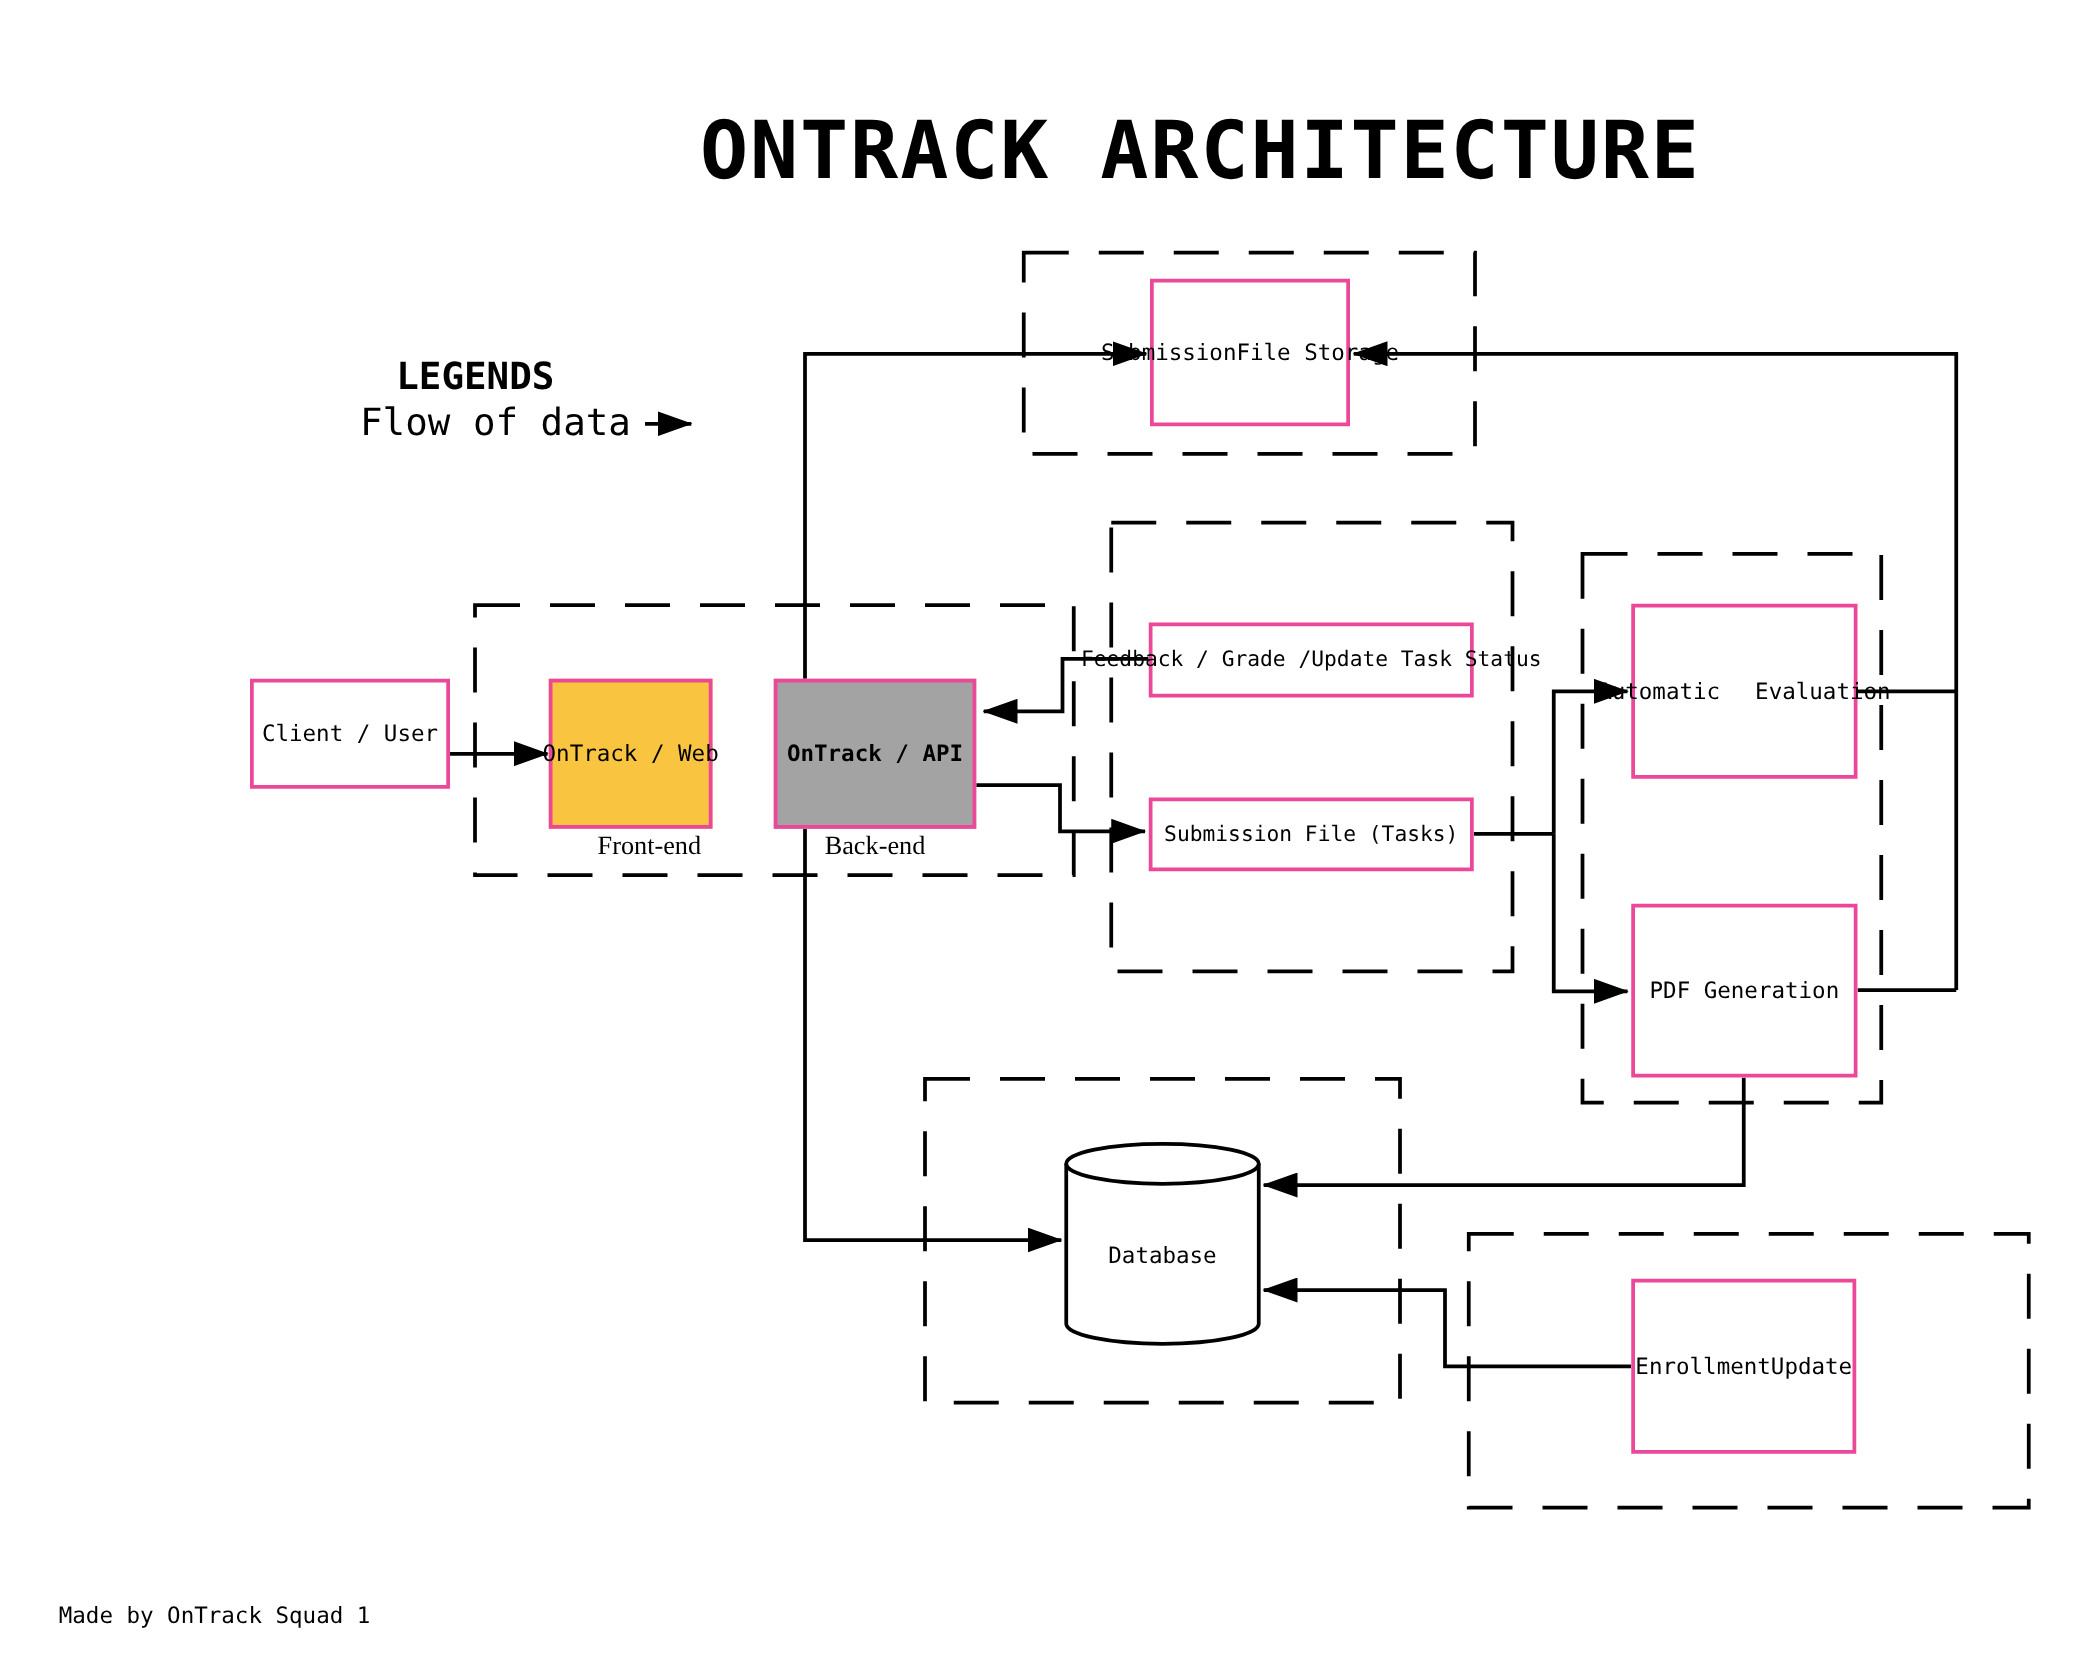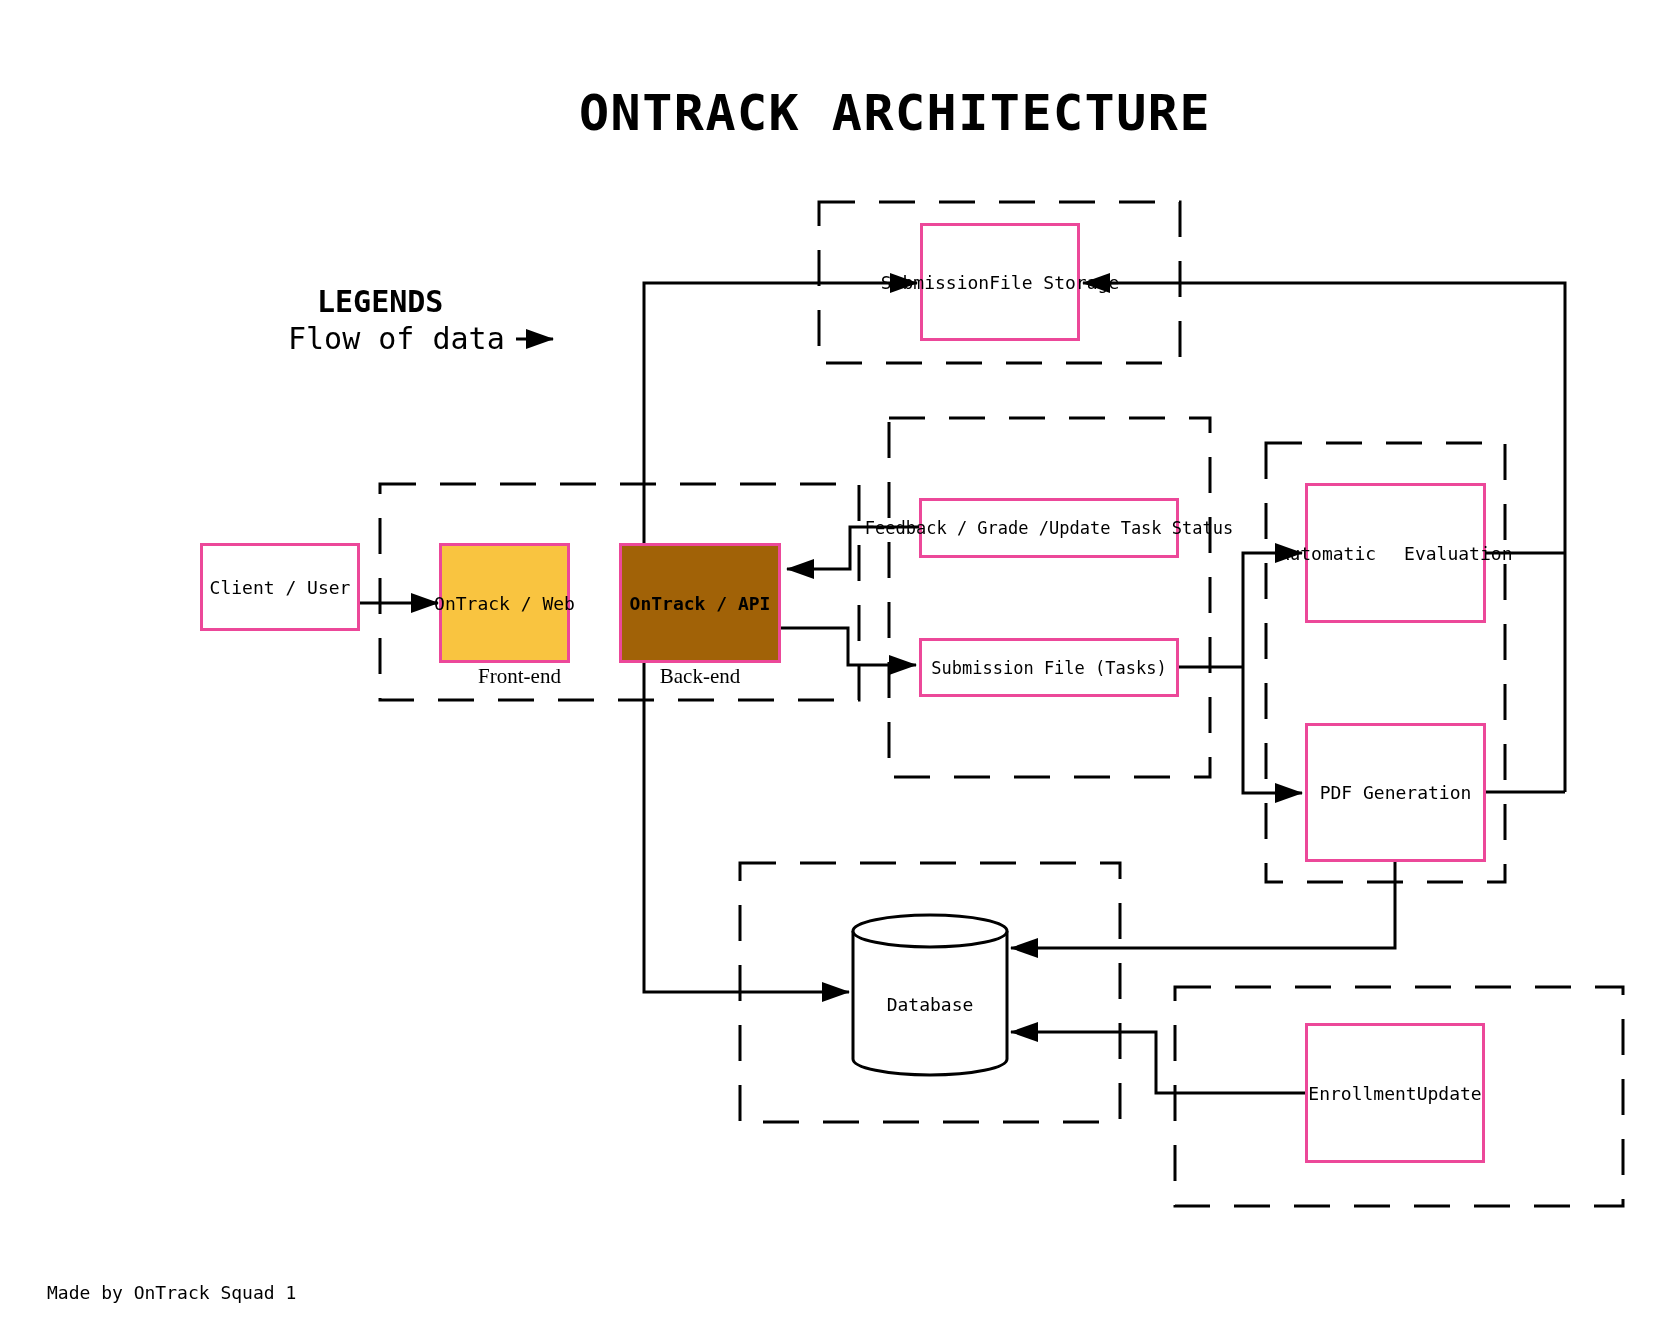--- a/index.html
+++ b/index.html
@@ -9,21 +9,21 @@
   }
   .stage svg.wires{position:absolute;left:0;top:0;z-index:1;}
   .abs{position:absolute;box-sizing:border-box;}
   .node{
     z-index:2;border:3px solid #ec4899;background:#fff;
     display:flex;flex-direction:row;align-items:center;justify-content:center;
     text-align:center;font-size:18px;line-height:25px;white-space:nowrap;
   }
   .node.small{font-size:17px;line-height:26px;}
   .title{
-    z-index:2;text-align:center;font-weight:bold;font-size:50px;letter-spacing:1.5px;
+    z-index:2;text-align:center;font-weight:bold;font-size:64px;letter-spacing:1.5px;
     white-space:nowrap;
   }
   .legend-heading{z-index:2;font-weight:bold;font-size:30px;white-space:nowrap;}
   .legend-flow{z-index:2;font-size:30px;white-space:nowrap;}
   .sublabel{
     z-index:2;font-family:"Liberation Serif", serif;font-size:21px;
     text-align:center;white-space:nowrap;
   }
   .dblabel{z-index:2;text-align:center;font-size:18px;white-space:nowrap;}
   .footer{
@@ -76,21 +76,21 @@
   <div class="abs legend-flow" style="left:288px;top:321px;">Flow of data</div>
 
   <div class="abs node" style="left:200px;top:543px;width:160px;height:88px;">
     <span>Client / User</span>
   </div>
 
   <div class="abs node" style="left: 439px; top: 543px; width: 131px; height: 120px; background: rgb(249, 196, 64);">
     <span>OnTrack / Web</span>
   </div>
 
-  <div class="abs node" style="left: 619px; top: 543px; width: 162px; height: 120px; font-weight: bold; background: #a16207;">
+  <div class="abs node" style="left: 619px; top: 543px; width: 162px; height: 120px; font-weight: bold; background: #a3a3a3;">
     <span>OnTrack / API</span>
   </div>
 
   <div class="abs sublabel" style="left:439px;top:664px;width:161px;">Front-end</div>
   <div class="abs sublabel" style="left:619px;top:664px;width:162px;">Back-end</div>
 
   <div class="abs node" style="left:920px;top:223px;width:160px;height:118px;">
     <span>Submission</span>
     <span>File Storage</span>
   </div>

